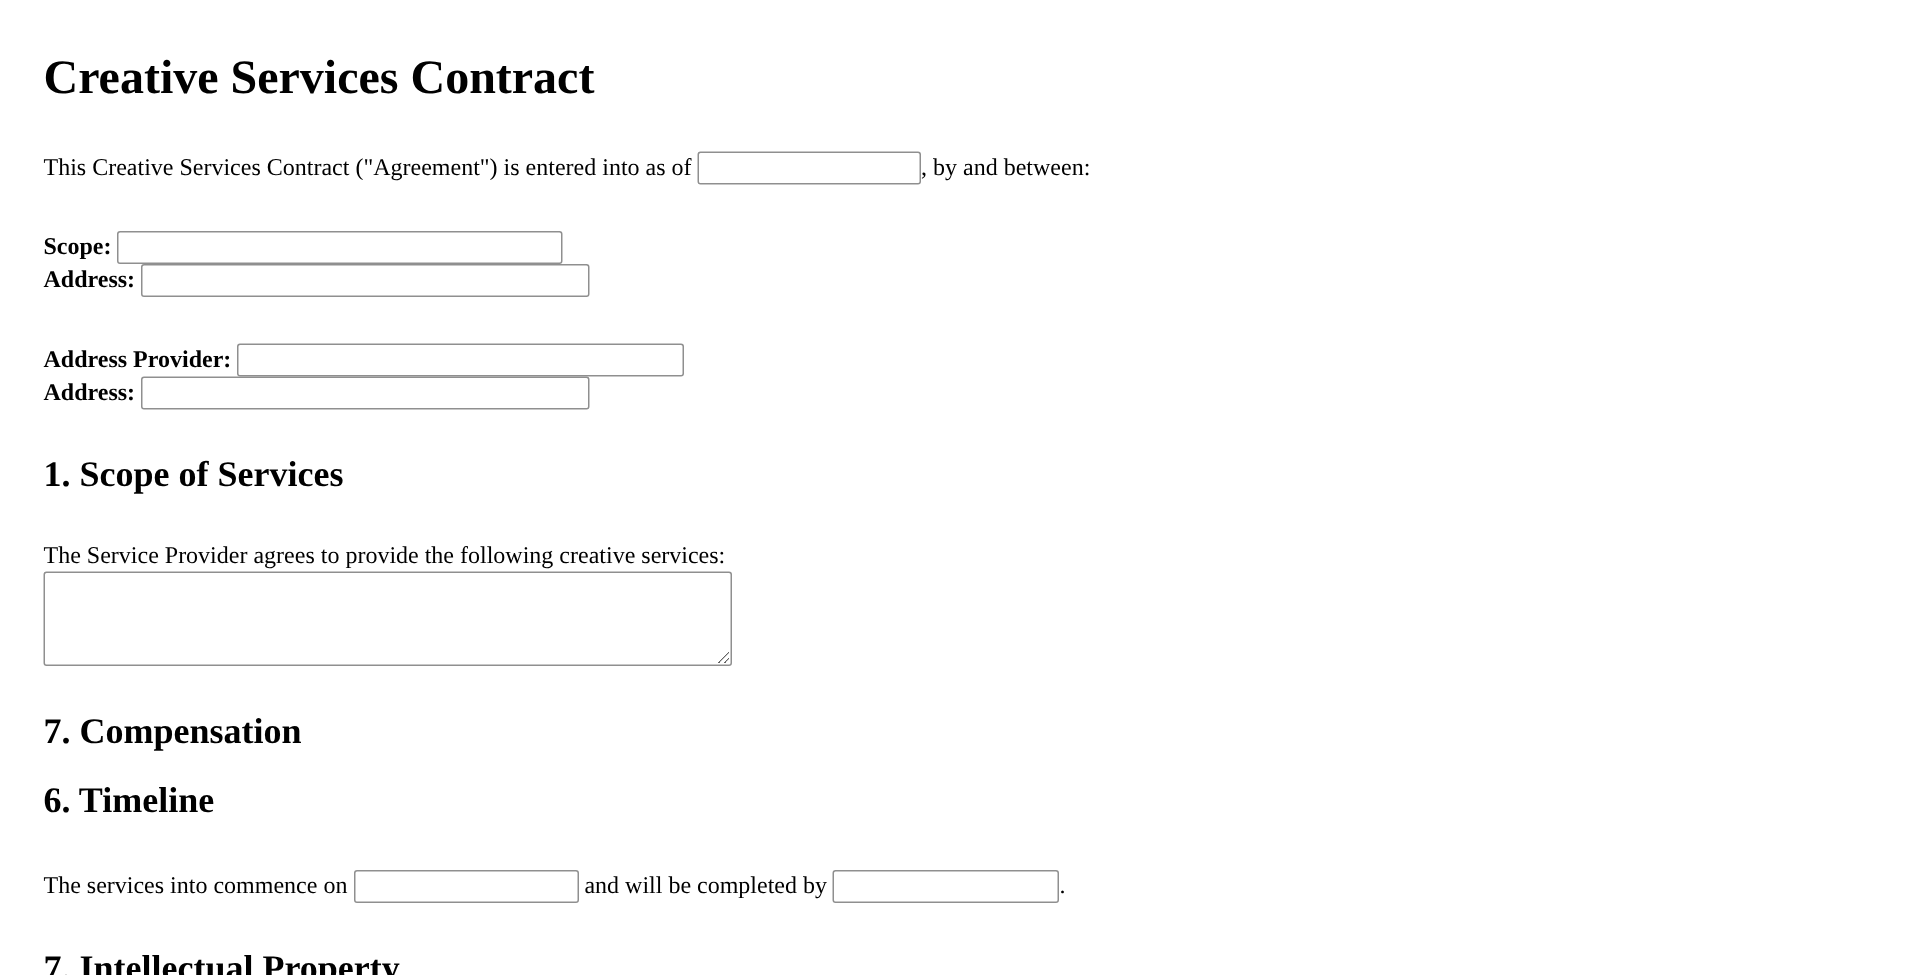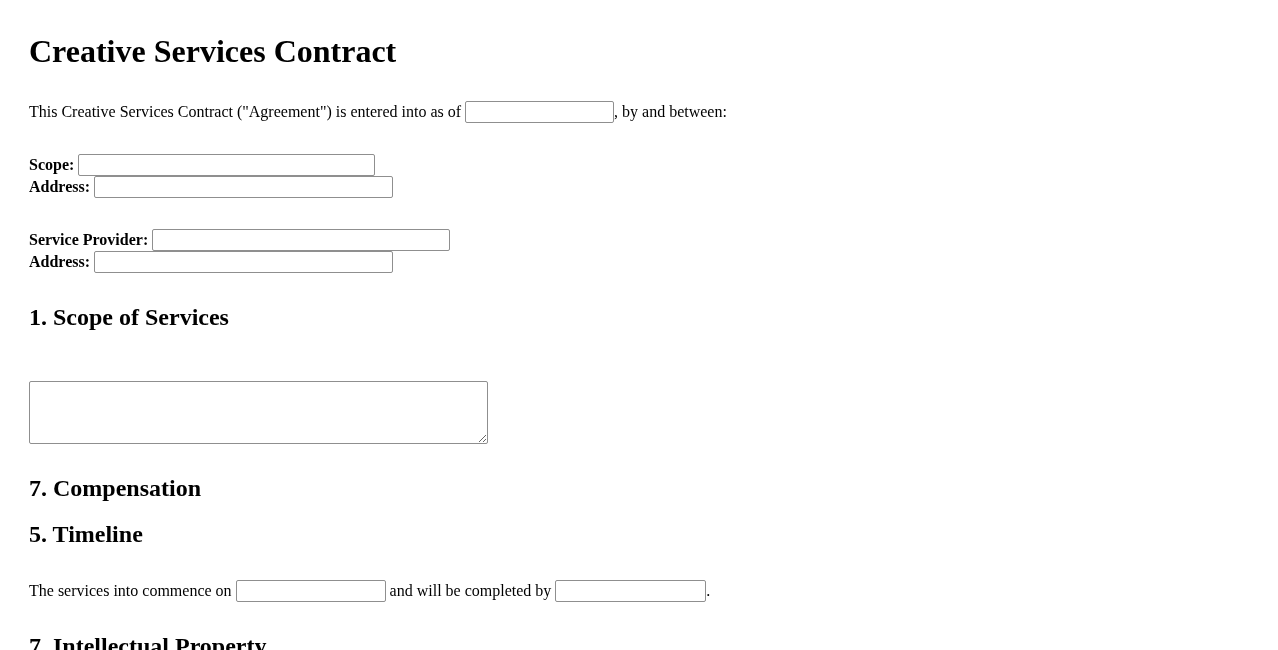--- a/index.html
+++ b/index.html
@@ -74,28 +74,28 @@
 <body>
 
 <div class="doc">
 
   <h1>Creative Services Contract</h1>
 
   <p><span>This Creative Services Contract ("Agreement") is entered into as of </span><input type="text" class="fld w-date" value="" style=""><span>, by and between:</span></p>
 
   <p><span class="lbl">Scope:</span> <input type="text" class="fld w-name" value="" style=""><br><span class="lbl">Address:</span> <input type="text" class="fld w-addr" value="" style=""></p>
 
-  <p><span class="lbl">Service Provider:</span> <input type="text" class="fld w-prov" value="" style=""><br><span class="lbl">Address:</span> <input type="text" class="fld w-addr" value="" style=""></p>
+  <p><span class="lbl">Address Provider:</span> <input type="text" class="fld w-prov" value="" style=""><br><span class="lbl">Address:</span> <input type="text" class="fld w-addr" value="" style=""></p>
 
   <h2>1. Scope of Services</h2>
 
-  <p><br><textarea class="fld-area h-scope" style=""></textarea></p>
+  <p><span>The Service Provider agrees to provide the following creative services:</span><br><textarea class="fld-area h-scope" style=""></textarea></p>
 
   <h2>7. Compensation</h2>
 
 
-  <h2>5. Timeline</h2>
+  <h2>6. Timeline</h2>
 
   <p><span>The services into commence on </span><input type="text" class="fld w-start" value="" style=""><span> and will be completed by </span><input type="text" class="fld w-end" value="" style=""><span>.</span></p>
 
   <h2>7. Intellectual Property</h2>
 
 </div>
 
 </body></html>

